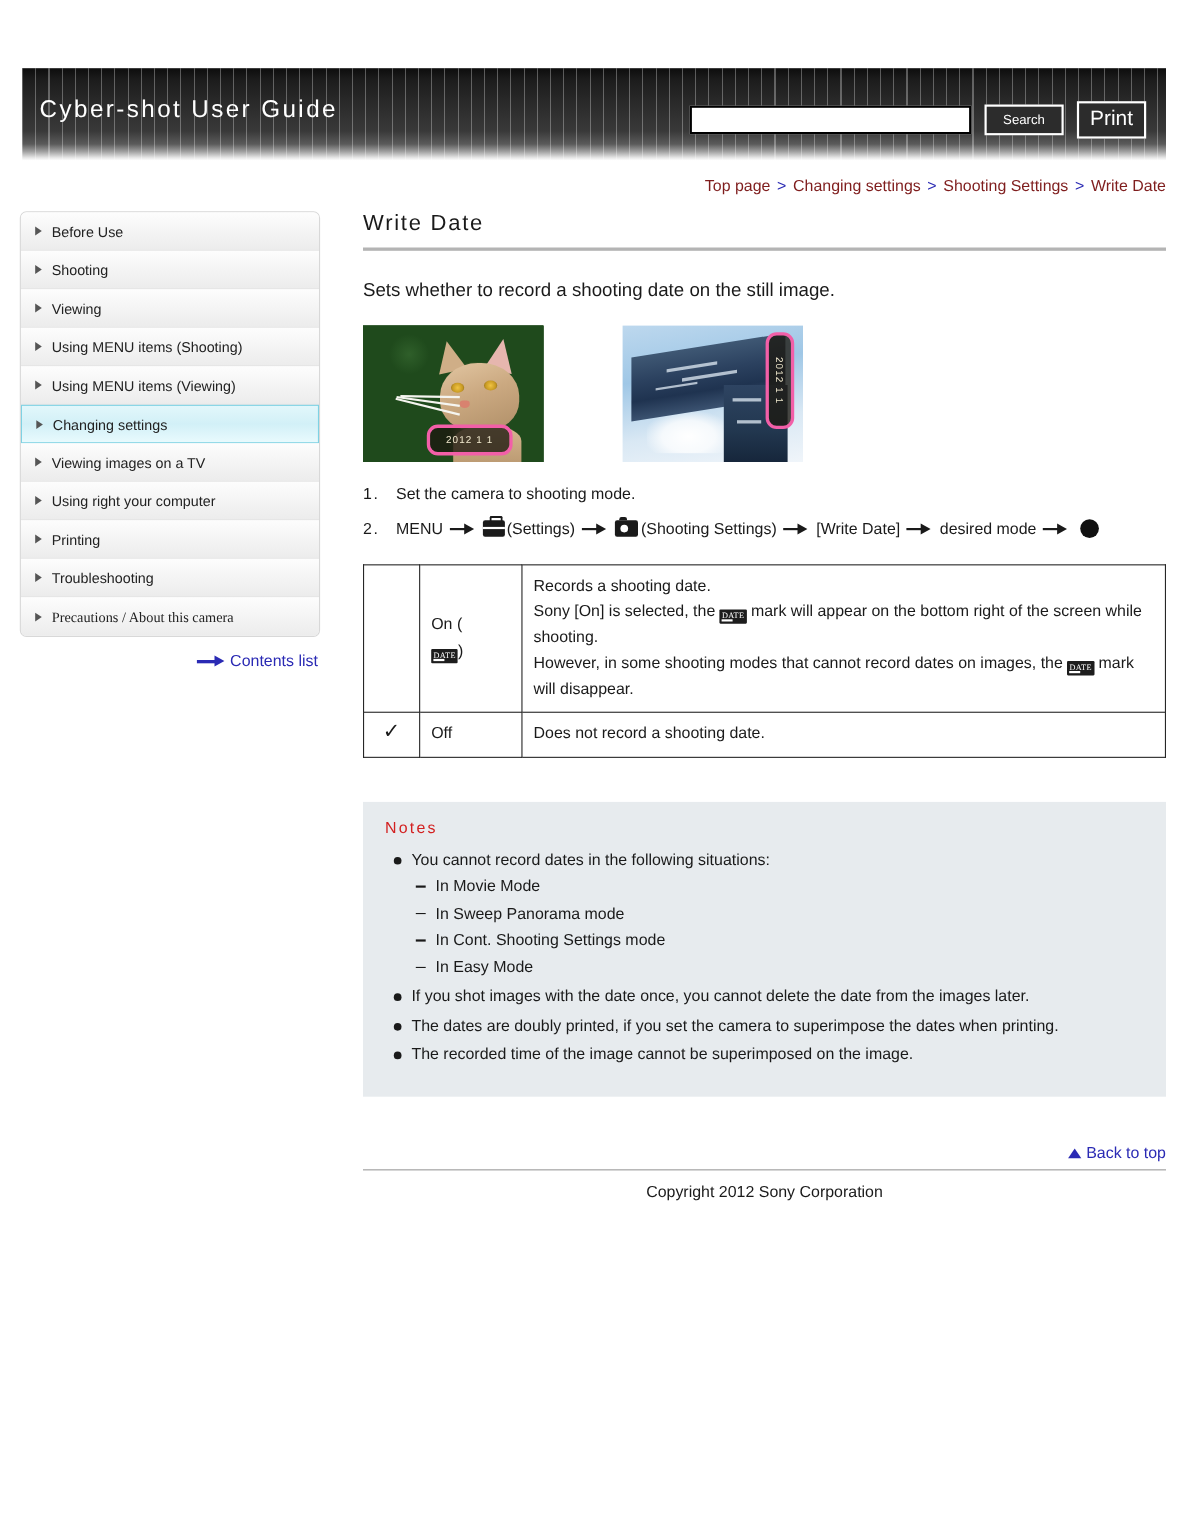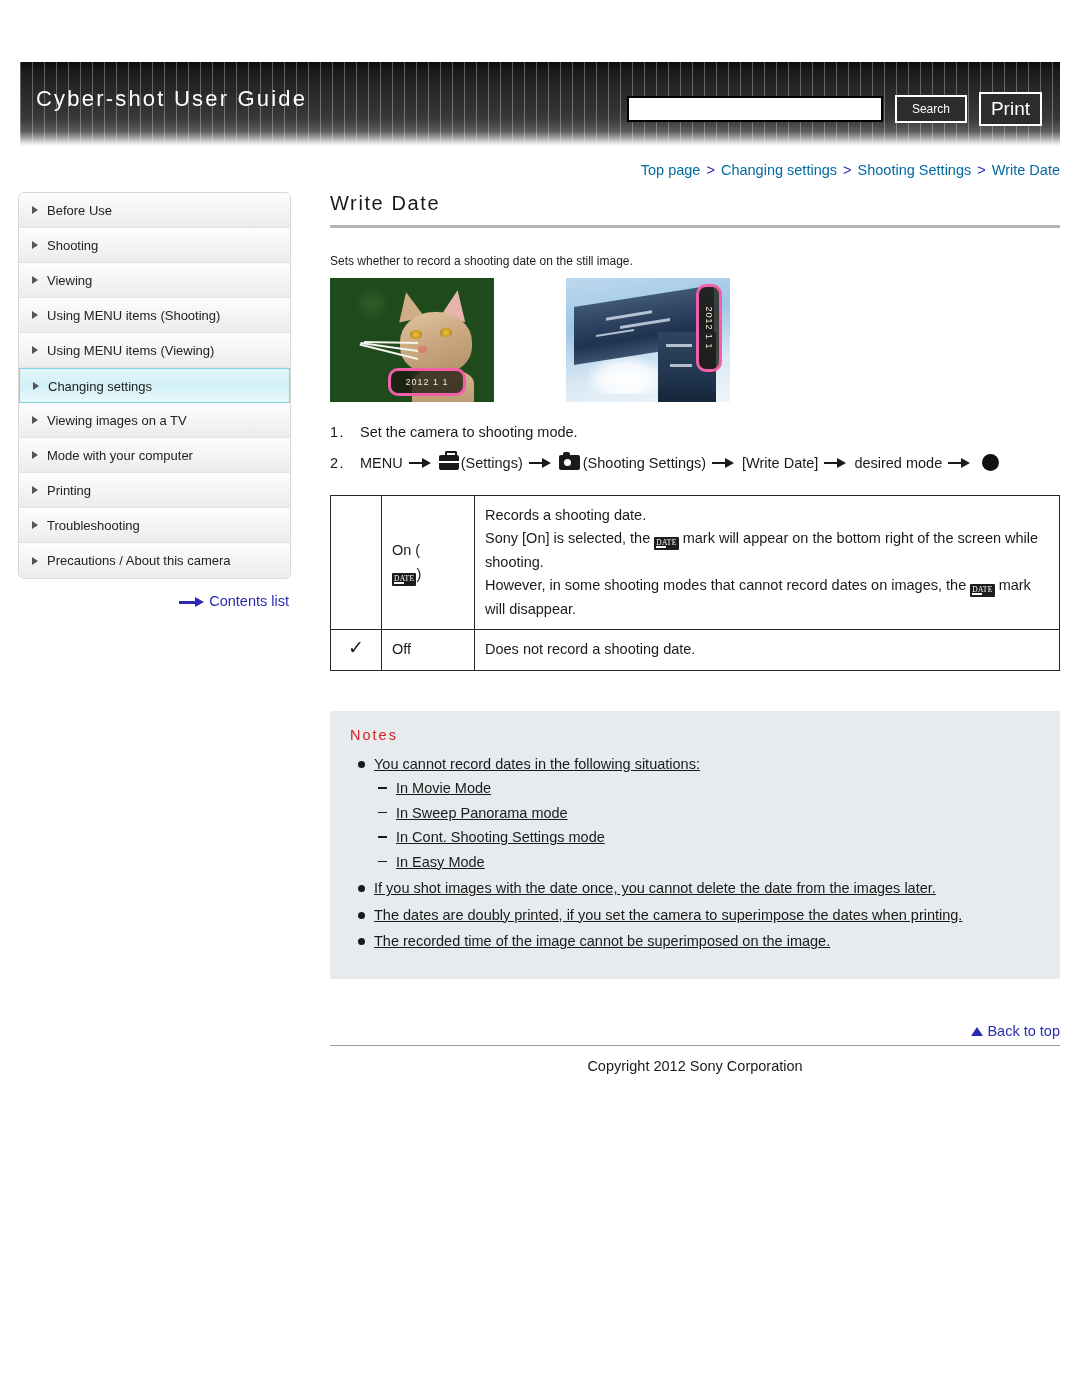--- a/index.html
+++ b/index.html
@@ -87,21 +87,21 @@
   
   .breadcrumb {
     position: absolute;
     right: 20px;
     top: 162px;
     font-size: 14.5px;
     color: #2a2ab4;
     white-space: nowrap;
   }
   .breadcrumb a {
-    color: #0369a1;
+    color: #7f1d1d;
     text-decoration: none;
   }
   .breadcrumb .sep { color: #2a2ab4; padding: 0 2px; }
 
   
   .sidebar {
     position: absolute;
     left: 18px;
     top: 192px;
     width: 273px;
@@ -118,21 +118,21 @@
     line-height: 35px;
     padding-left: 28px;
     font-size: 13px;
     color: #222222;
     background: linear-gradient(to bottom, #fdfdfd 0%, #f4f4f4 52%, #ececec 100%);
     border-bottom: 1px solid #e2e2e2;
     cursor: pointer;
     white-space: nowrap;
     box-sizing: border-box;
   }
-  .nav-item:last-child { border-bottom: none; }
+  .nav-item:last-child { border-bottom: none; font-family: Liberation Serif, serif; }
   .nav-item::before {
     content: "";
     position: absolute;
     left: 13px;
     top: 50%;
     margin-top: -4px;
     border-left: 6px solid #555555;
     border-top: 4px solid transparent;
     border-bottom: 4px solid transparent;
   }
@@ -186,23 +186,23 @@
     letter-spacing: 1.6px;
     color: #1a1a1a;
     padding-bottom: 10px;
   }
   .title-rule {
     height: 3px;
     background: #b4b4b4;
     margin-bottom: 26px;
   }
   .lead-text {
-    font-size: 12px;
+    font-size: 17px;
     color: #1a1a1a;
-    margin-bottom: 10px;
+    margin-bottom: 22px;
   }
 
   
   .samples {
     display: flex;
     gap: 72px;
     margin-bottom: 22px;
   }
   .photo {
     position: relative;
@@ -485,21 +485,20 @@
     margin-bottom: 10px;
   }
   .notes-list { list-style: none; margin: 0; padding: 0; }
   .note-item {
     position: relative;
     padding-left: 24px;
     font-size: 14.5px;
     color: #1a1a1a;
     line-height: 1.55;
     margin-bottom: 4px;
-    text-decoration: underline;
   }
   .note-item::before {
     content: "";
     position: absolute;
     left: 8px; top: 8px;
     width: 7px; height: 7px;
     border-radius: 50%;
     background: #1a1a1a;
   }
   .sub-list { list-style: none; margin: 2px 0 2px 0; padding: 0; }
@@ -571,21 +570,21 @@
 
 <div class="sidebar">
   <div class="nav-list">
     <div class="nav-item"><span>Before Use</span></div>
     <div class="nav-item"><span>Shooting</span></div>
     <div class="nav-item"><span>Viewing</span></div>
     <div class="nav-item"><span>Using MENU items (Shooting)</span></div>
     <div class="nav-item"><span>Using MENU items (Viewing)</span></div>
     <div class="nav-item active"><span>Changing settings</span></div>
     <div class="nav-item"><span>Viewing images on a TV</span></div>
-    <div class="nav-item"><span>Mode with your computer</span></div>
+    <div class="nav-item"><span>Using right your computer</span></div>
     <div class="nav-item"><span>Printing</span></div>
     <div class="nav-item"><span>Troubleshooting</span></div>
     <div class="nav-item"><span>Precautions / About this camera</span></div>
   </div>
   <div class="contents-link">
     <span class="arrow-right-icon"></span><span>Contents list</span>
   </div>
 </div>
 
 <div class="content">

